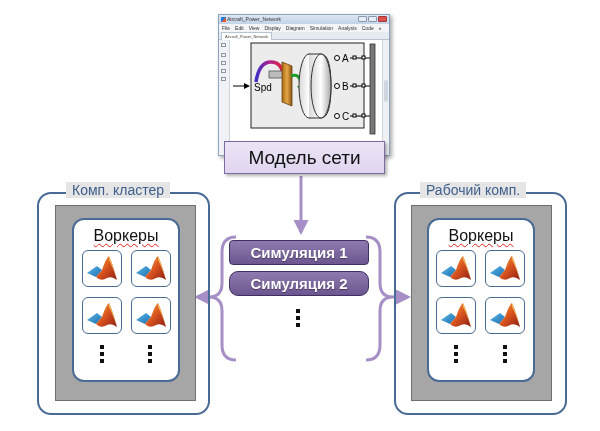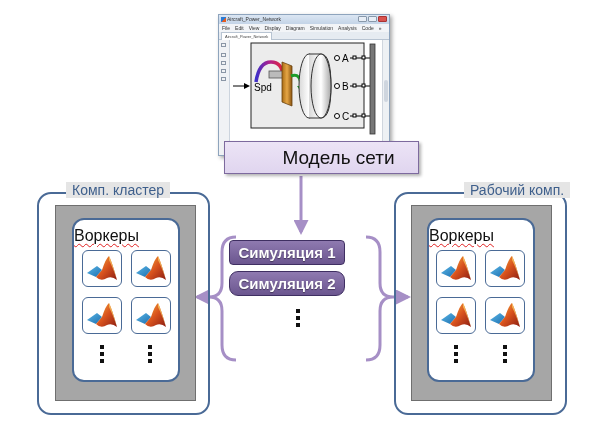--- a/index.html
+++ b/index.html
@@ -15,32 +15,32 @@
   .win-btn.close { background:#d9534f; border-color:#a33; }
   .menubar { position:absolute; left:0; top:9px; right:0; height:8px; background:#f2f4f7; font-size:5px; color:#333; display:flex; gap:5px; padding-left:3px; line-height:8px; }
   .tabbar { position:absolute; left:0; top:17px; right:0; height:7px; background:#e6ebf1; border-bottom:1px solid #b8c4d2; }
   .tab { position:absolute; left:2px; top:0; height:7px; padding:0 3px; background:#fff; font-size:4px; line-height:7px; color:#444; border:1px solid #b8c4d2; border-bottom:none; }
   .canvas { position:absolute; left:0; top:25px; right:0; bottom:0; background:#ffffff; }
   .left-tools { position:absolute; left:0; top:0; width:10px; bottom:0; background:#f0f2f5; border-right:1px solid #ccd4de; }
   .tool { position:absolute; left:2px; width:5px; height:4px; border:1px solid #8a96a6; box-sizing:border-box; }
   .scrollbar-v { position:absolute; right:0; top:0; width:6px; bottom:0; background:#eef1f4; border-left:1px solid #d0d6de; }
   .scroll-thumb { position:absolute; left:1px; top:40px; width:4px; height:22px; background:#cfd6df; border-radius:2px; }
 
-  .model-label { left:224px; top:141px; width:159px; height:31px; background:linear-gradient(#ece4f6,#e0d5ef); border:1px solid #7d6a9e; box-shadow:2px 2px 3px rgba(0,0,0,0.3); display:flex; align-items:center; justify-content:center; font-size:19px; color:#111;padding-left:34px; }
+  .model-label { left:224px; top:141px; width:159px; height:31px; background:linear-gradient(#ece4f6,#e0d5ef); border:1px solid #7d6a9e; box-shadow:2px 2px 3px rgba(0,0,0,0.3); display:flex; align-items:center; justify-content:center; font-size:19px; color:#111; }
 
   
   .frame { border:2px solid #4a6a96; border-radius:14px; box-sizing:border-box; background:transparent; }
   .frame-label { background:#e5e5e5; color:#3e5f8c; font-size:14px; padding:0 6px; white-space:nowrap; }
   .grey-panel { background:#a6a6a6; border:1px solid #6f6f6f; box-sizing:border-box; }
   .workers-panel { background:#ffffff; border:2px solid #4a6a96; border-radius:12px; box-sizing:border-box; }
-  .workers-title { font-size:16px; color:#111; text-align:left; text-decoration:underline wavy #e02020; text-decoration-thickness:1px; text-underline-offset:2px; }
+  .workers-title { font-size:16px; color:#111; text-align:center; text-decoration:underline wavy #e02020; text-decoration-thickness:1px; text-underline-offset:2px; }
   .worker-tile { width:40px; height:37px; border:1.5px solid #4a6a96; border-radius:6px; background:#fff; box-sizing:border-box; display:flex; align-items:center; justify-content:center; }
   .dot { width:4px; height:4px; background:#111; margin-bottom:3px; }
 
-  .sim-btn { width:116px; height:25px; border-radius:4px; background:linear-gradient(#8f7ab0,#6b568f); border:1px solid #3f2f62; box-sizing:border-box; color:#fff; font-weight:bold; font-size:15px; display:flex; align-items:center; justify-content:center; text-shadow:0 1px 1px rgba(0,0,0,0.4); }
+  .sim-btn { width:140px; height:25px; border-radius:4px; background:linear-gradient(#8f7ab0,#6b568f); border:1px solid #3f2f62; box-sizing:border-box; color:#fff; font-weight:bold; font-size:15px; display:flex; align-items:center; justify-content:center; text-shadow:0 1px 1px rgba(0,0,0,0.4); }
 </style>
 </head>
 <body>
 
 <svg class="abs" style="left:0;top:0;" width="600" height="431">
   <defs>
     <marker id="arrowP" viewBox="0 0 10 10" refX="8" refY="5" markerWidth="5" markerHeight="5" orient="auto">
       <path d="M0,0 L10,5 L0,10 z" fill="#a68fc6"></path>
     </marker>
   </defs>
@@ -251,21 +251,21 @@
     <div class="dot"></div>
     <div class="dot"></div>
   </div>
 <div class="abs" style="left:148px;top:345px;">
     <div class="dot"></div>
     <div class="dot"></div>
     <div class="dot"></div>
   </div>
 
 <div class="abs frame" style="left:394px;top:192px;width:173px;height:223px;"></div>
-<div class="abs frame-label" style="left:420px;top:182px;margin-left:44px;">Рабочий комп.</div>
+<div class="abs frame-label" style="left:420px;top:182px;">Рабочий комп.</div>
 <div class="abs grey-panel" style="left:411px;top:205px;width:141px;height:196px;"></div>
 <div class="abs workers-panel" style="left:427px;top:218px;width:108px;height:164px;">
   <div class="workers-title" style="margin-top:7px;">Воркеры</div>
 </div>
 <div class="abs worker-tile" style="left:436px;top:250px;">
     <svg width="34" height="30" class="mlogo">
       <defs>
         <linearGradient id="mg" x1="0" y1="0" x2="1" y2="1">
           <stop offset="0" stop-color="#f6b13c"></stop>
           <stop offset="0.5" stop-color="#d9531e"></stop>

